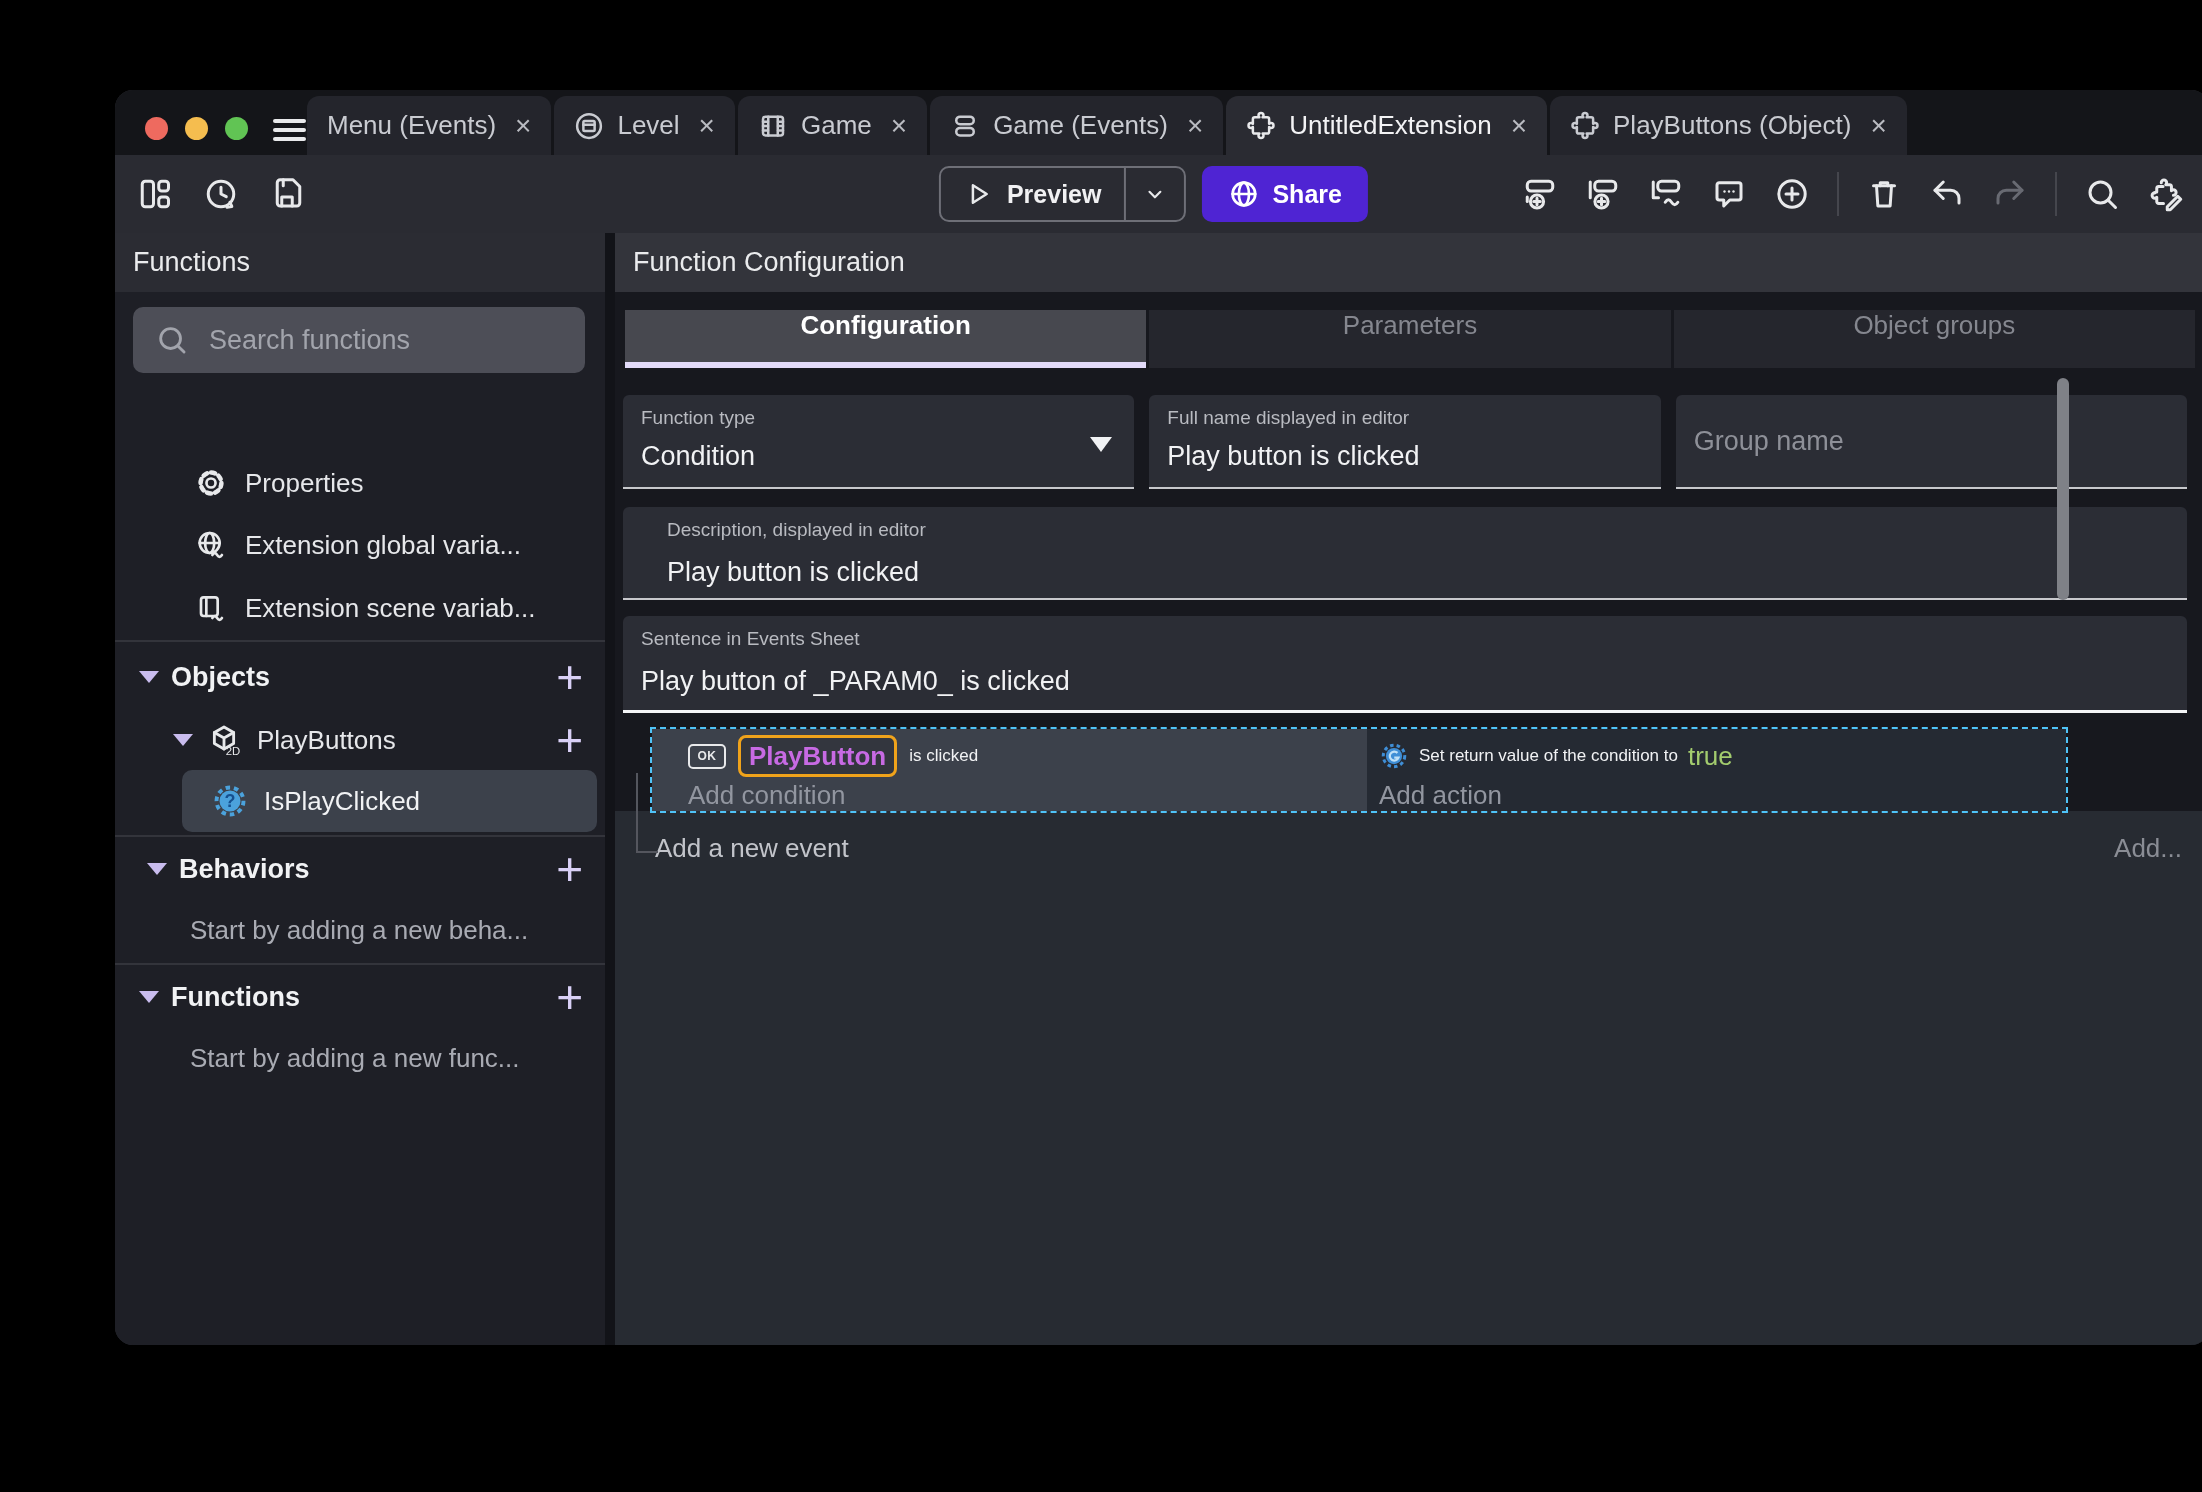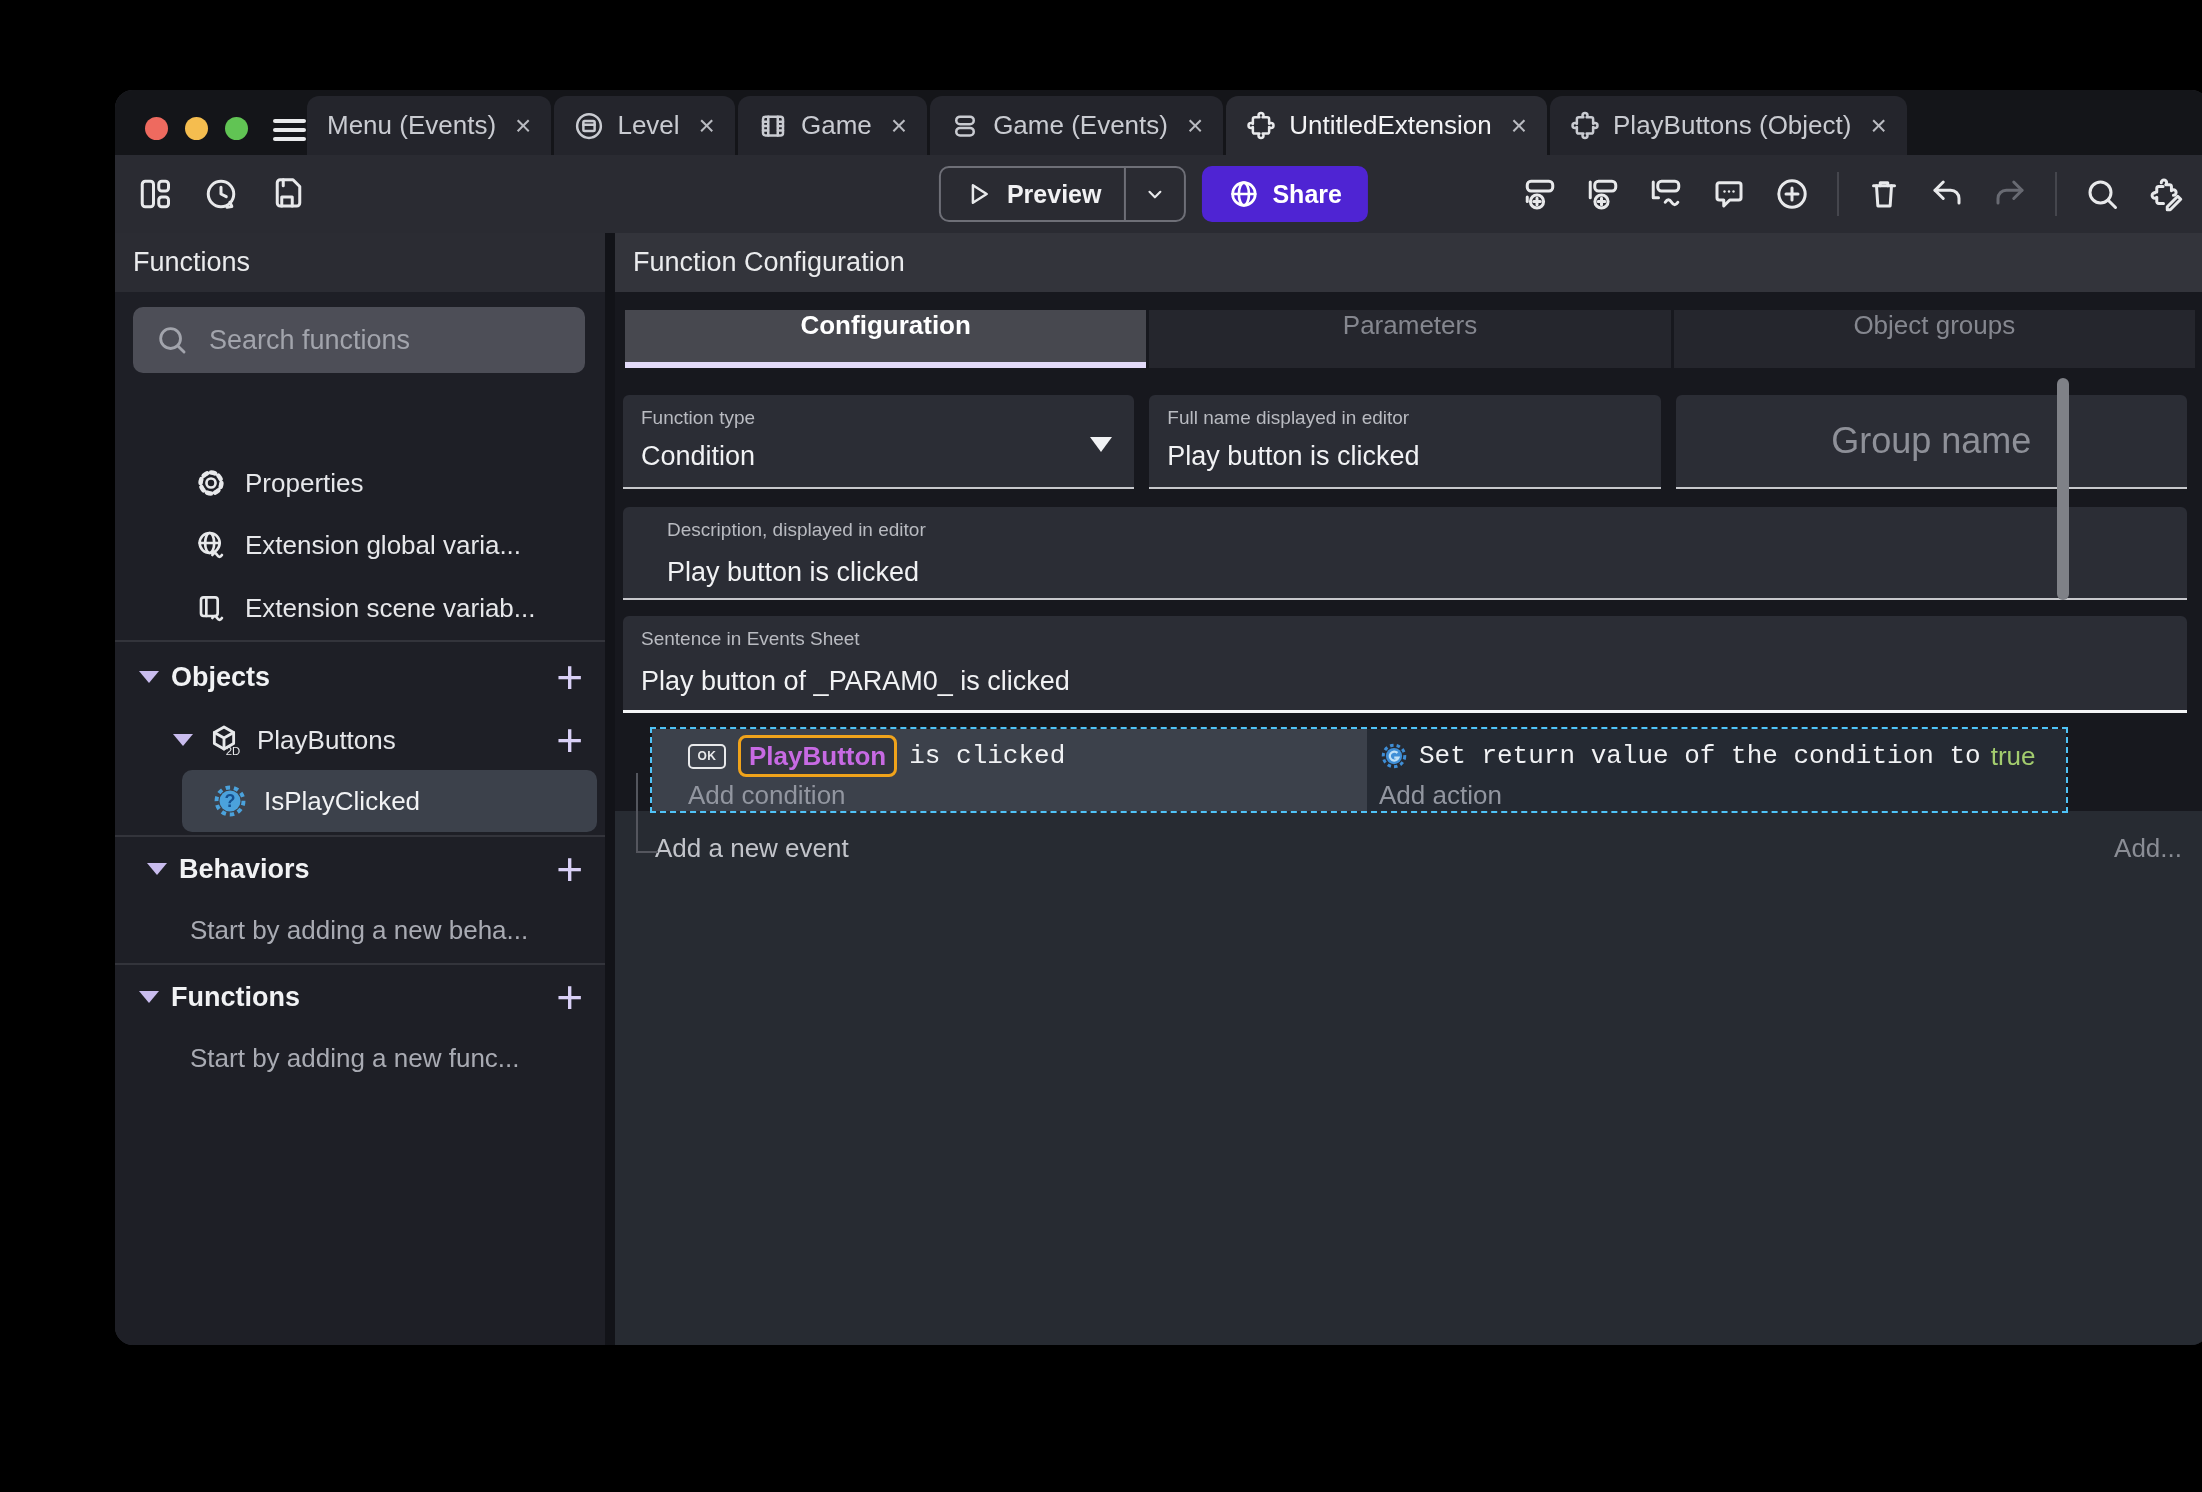--- a/index.html
+++ b/index.html
@@ -79,21 +79,21 @@
            padding:12px 18px 0 18px; position:relative; }
   .flabel { font-size:19px; color:#B9BBC1; }
   .fvalue { font-size:27px; color:#F1F2F4; margin-top:12px; white-space:nowrap; }
   .fields-row { position:absolute; top:103px; left:8px; right:22px; display:grid;
                 grid-template-columns:1fr 1fr 1fr; gap:15px; }
   .fields-row .field { height:94px; }
   .caret-down { position:absolute; right:22px; top:42px; width:0; height:0;
                 border-left:11px solid transparent; border-right:11px solid transparent;
                 border-top:15px solid #F1F2F4; }
   .field input { width:100%; background:transparent; border:none; outline:none;
-                 font:inherit; font-size:36px; color:#F1F2F4;text-align:center; }
+                 font:inherit; font-size:27px; color:#F1F2F4; }
   .field input::placeholder { color:#8E9098; }
   .field.placeholder-only { display:flex; align-items:center; padding-top:0; }
   .desc-field { position:absolute; top:215px; left:8px; right:22px; height:93px;padding-left:44px; }
   .desc-field .fvalue { margin-top:16px; }
   .sentence-field { position:absolute; top:324px; left:8px; right:22px; height:97px;
                     border-bottom:3px solid #F4F5F7; }
   .sentence-field .fvalue { margin-top:16px; }
 
   
   .events-lower { position:absolute; top:519px; left:0; right:0; bottom:0; background:#272B32; }
@@ -102,21 +102,21 @@
   .event-row { position:absolute; top:435px; left:35px; width:1418px; height:86px;
                border:2px dashed #4FC3F7; display:flex; }
   .cond-cell { width:715px; background:#3C414B; padding:7px 0 0 36px; }
   .act-cell { flex:1; background:#252A33; padding:7px 0 0 12px; }
   .ev-line1 { display:flex; align-items:center; gap:12px; height:40px; }
   .ok-icon { width:38px; height:25px; border:2.5px solid #E8E9EB; border-radius:5px;
              color:#E8E9EB; font-size:12px; font-weight:bold; display:flex;
              align-items:center; justify-content:center; letter-spacing:.5px; }
   .obj-chip { border:3.5px solid #F0A31B; border-radius:8px; padding:0 8px;
               color:#C76AE3; font-weight:bold; font-size:26px; background:#33363E; line-height:36px; }
-  .ev-text { color:#F1F2F4; font-size:26px;font-family:Liberation Mono, monospace; }
+  .ev-text { color:#F1F2F4; font-size:17px; }
   .add-line { color:#9296A0; font-size:26px; margin-top:4px; }
   .true-val { color:#A3CC6E; font-size:26px; }
   .gear-badge { display:flex; align-items:center; }
   .add-event-row { position:relative; padding:22px 0 0 40px; color:#C2C4CA; font-size:26px; }
   .add-more { position:absolute; right:27px; top:22px; color:#8A8D95; font-size:26px; }
   .scroll-thumb { position:absolute; left:1442px; top:86px; width:12px; height:222px;
                   background:#7F8187; border-radius:6px; }
 
   svg.ic { stroke:#E8E9EB; fill:none; stroke-width:2; stroke-linecap:round; stroke-linejoin:round; }
   svg.ic.dim { stroke:#686A72; }

